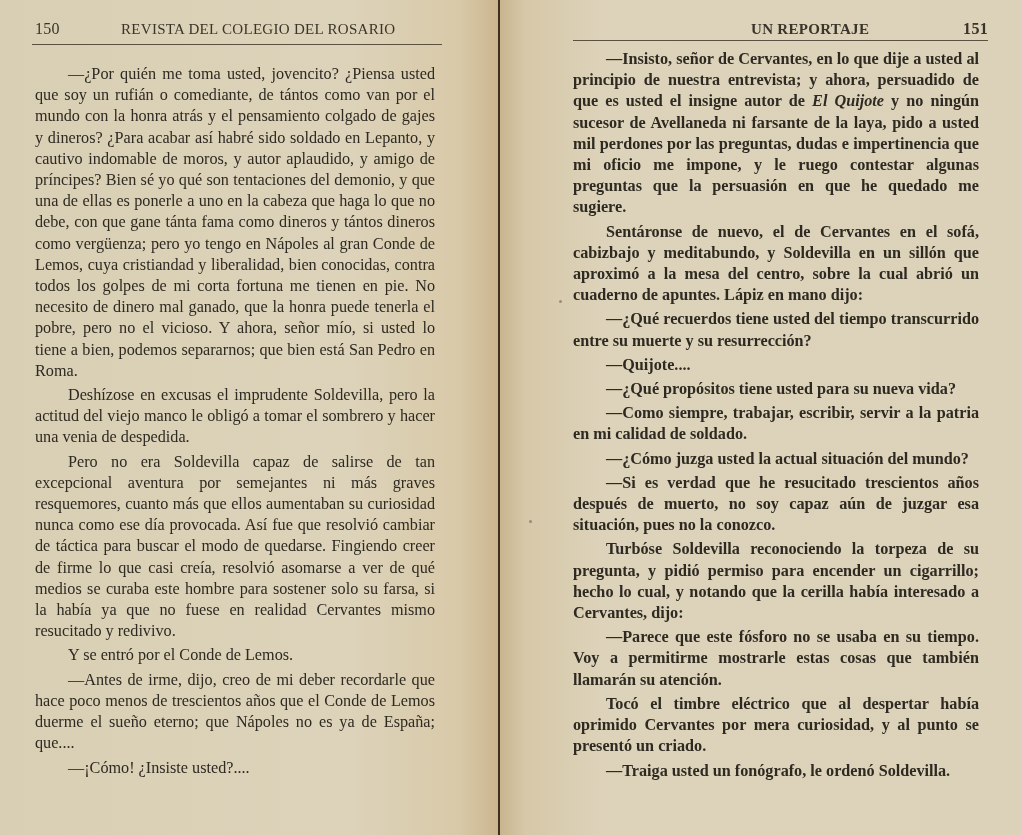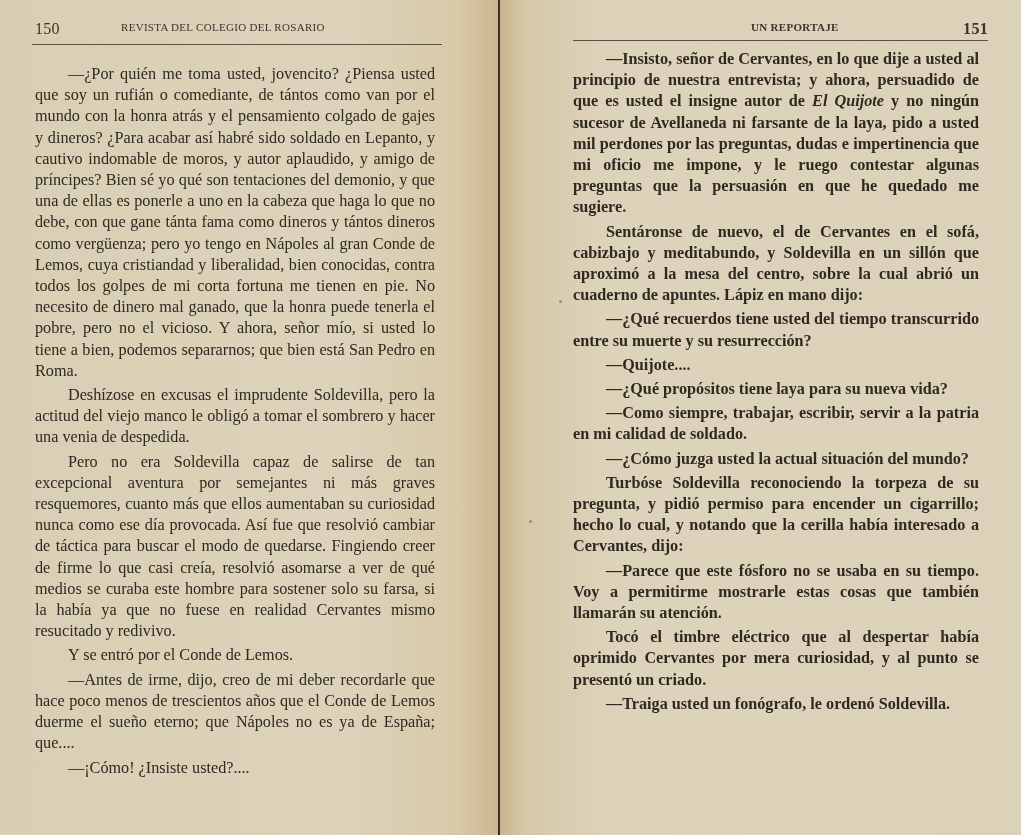--- a/index.html
+++ b/index.html
@@ -31,21 +31,21 @@
   .running-head {
     position: absolute; top: 20px; height: 22px;
     font-family: "Liberation Serif", serif;
     font-size: 14px; letter-spacing: 0.3px; color: #3a342a;
   }
   .left .running-head { left: 35px; width: 410px; }
   .right .running-head { left: 74px; width: 415px; }
   .running-head .folio { position: absolute; top: 0; font-size: 16px; }
   .left .running-head .folio { left: 0; }
   .right .running-head .folio { right: 0; }
-  .running-head .title { position: absolute; top: 1px; font-size: 11px; }
+  .running-head .title { position: absolute; top: 1px; font-size: 15px; }
   .left .running-head .title { left: 86px; }
   .right .running-head .title { left: 178px; }
   .rule {
     position: absolute; height: 1px; background: #5a5142;
   }
   .left .rule { left: 32px; width: 410px; top: 44px; }
   .right .rule { left: 74px; width: 415px; top: 40px; }
 
   .text {
     position: absolute; top: 64px;
@@ -87,23 +87,24 @@
     <div class="running-head">
       <span class="title">UN REPORTAJE</span>
       <span class="folio">151</span>
     </div>
     <div class="rule"></div>
     <div class="text">
       <p><span>—Insisto, señor de Cervantes, en lo que dije a us­ted al principio de nuestra entrevista; y ahora, persua­dido de que es usted el insigne autor de </span><em>El Quijote</em><span> y no ningún sucesor de Avellaneda ni farsante de la laya, pido a usted mil perdones por las preguntas, dudas e impertinencia que mi oficio me impone, y le ruego con­testar algunas preguntas que la persuasión en que he quedado me sugiere.</span></p>
       <p>Sentáronse de nuevo, el de Cervantes en el sofá, cabizbajo y meditabundo, y Soldevilla en un sillón que aproximó a la mesa del centro, sobre la cual abrió un cuaderno de apuntes. Lápiz en mano dijo:</p>
       <p>—¿Qué recuerdos tiene usted del tiempo transcu­rrido entre su muerte y su resurrección?</p>
       <p>—Quijote....</p>
-      <p>—¿Qué propósitos tiene laya para su nueva vida?</p>
+      <p>—¿Qué propósitos tiene usted para su nueva vida?</p>
       <p>—Como siempre, trabajar, escribir, servir a la pa­tria en mi calidad de soldado.</p>
       <p>—¿Cómo juzga usted la actual situación del mundo?</p>
+      <p>—Si es verdad que he resucitado trescientos años después de muerto, no soy capaz aún de juzgar esa situación, pues no la conozco.</p>
       <p>Turbóse Soldevilla reconociendo la torpeza de su pregunta, y pidió permiso para encender un cigarrillo; hecho lo cual, y notando que la cerilla había interesa­do a Cervantes, dijo:</p>
       <p>—Parece que este fósforo no se usaba en su tiem­po. Voy a permitirme mostrarle estas cosas que tam­bién llamarán su atención.</p>
       <p>Tocó el timbre eléctrico que al despertar había oprimido Cervantes por mera curiosidad, y al punto se presentó un criado.</p>
       <p>—Traiga usted un fonógrafo, le ordenó Soldevilla.</p>
     </div>
     <div class="speck" style="left:60px;top:300px;"></div>
     <div class="speck" style="left:30px;top:520px;"></div>
   </div>
 
 </div>

